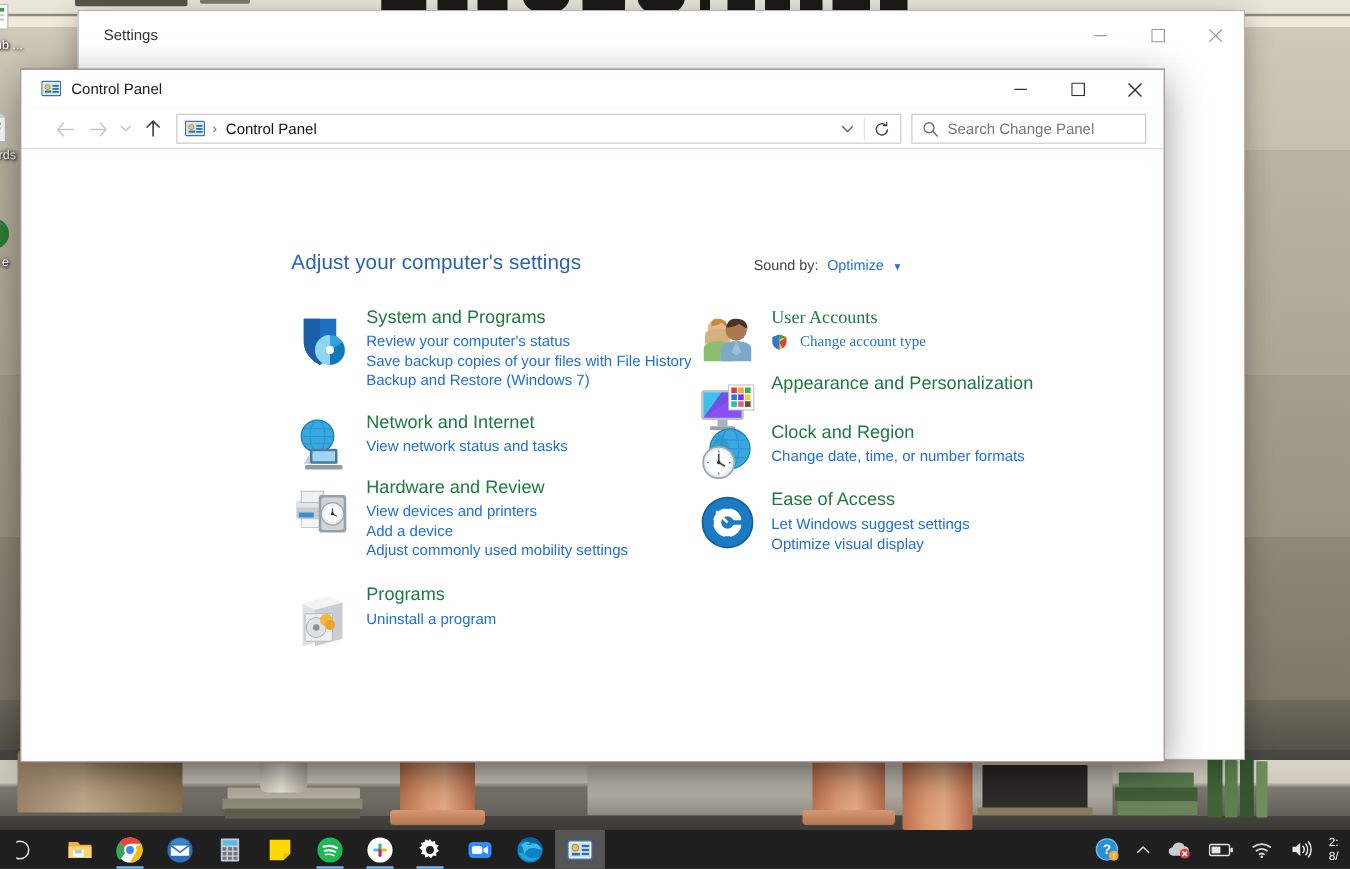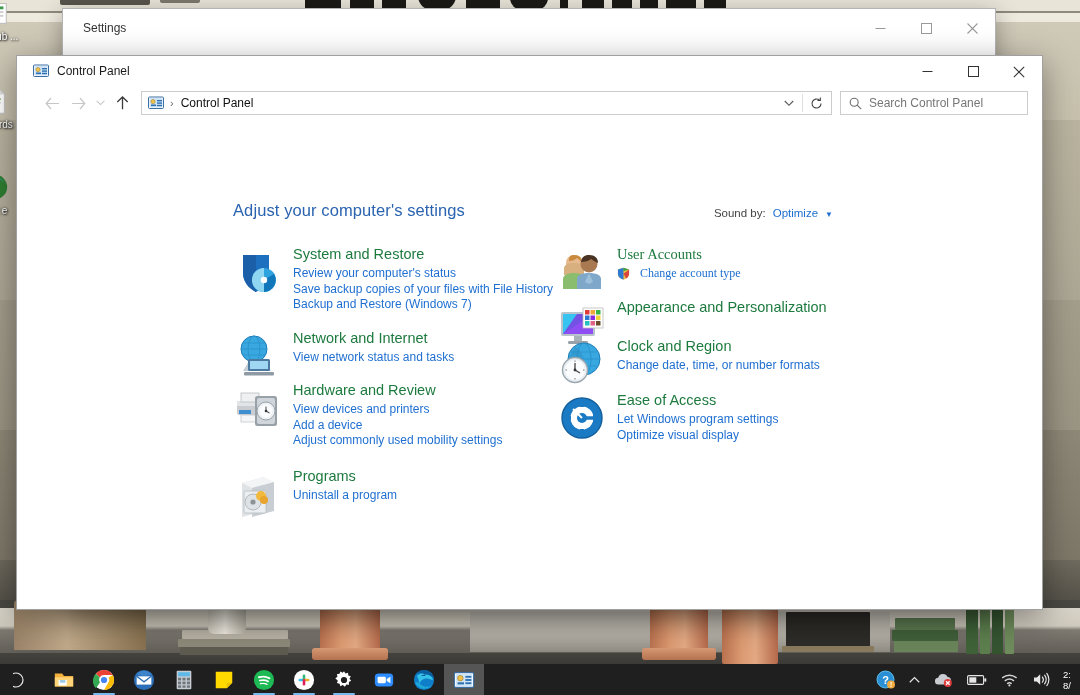--- a/index.html
+++ b/index.html
@@ -112,21 +112,21 @@
   .win-btns { position: absolute; right: 0; top: 0; display: flex; height: 38px; }
   .win-btn {
     width: 46px; height: 38px;
     display: flex; align-items: center; justify-content: center;
     color: #666;
   }
   #settings-body { position: absolute; inset: 38px 0 0 0; background: #ffffff; }
 
   
   #cp-window {
-    position: absolute; left: 16px; top: 55px; width: 1027px; height: 555px;
+    position: absolute; left: 16px; top: 55px; width: 916px; height: 555px;
     background: #b91c1c;
     border: 1px solid #a0a0a0;
     box-shadow: 0 8px 30px rgba(0,0,0,.40);
   }
   #cp-titlebar {
     height: 31px; background: #ffffff;
     display: flex; align-items: center; position: relative;
     border-bottom: 1px solid #ffffff;
   }
   #cp-title-icon {
@@ -443,21 +443,21 @@
           <path d="M10.3 0.6v2.9H7.4" stroke="#444" stroke-width="1.15" fill="none"></path>
         </svg>
       </div>
     </div>
 
     <div id="searchbox">
       <svg width="13" height="13" viewBox="0 0 13 13">
         <circle cx="5.2" cy="5.2" r="4" fill="none" stroke="#6d6d6d" stroke-width="1.1"></circle>
         <line x1="8.2" y1="8.2" x2="12.2" y2="12.2" stroke="#6d6d6d" stroke-width="1.1"></line>
       </svg>
-      <span id="search-placeholder">Search Control Panel</span>
+      <span id="search-placeholder">Search Change Panel</span>
     </div>
   </div>
 
   <div id="cp-content">
 
     <div id="cp-heading">Adjust your computer's settings</div>
 
     <div id="viewby">
       <span id="viewby-label">Sound by:</span>
       <span id="viewby-value">Optimize</span>
@@ -468,21 +468,21 @@
 
       <div class="cat" style="margin-bottom:16px;">
         <svg class="cat-icon" viewBox="0 0 50 50">
           <path d="M10 8h26v18c0 11-9 17-13 19-4-2-13-8-13-19V8z" fill="#1d6fc0"></path>
           <path d="M10 8h13v37c-4-2-13-8-13-19V8z" fill="#1a5fa8"></path>
           <circle cx="31" cy="33" r="12" fill="#2fa3dd"></circle>
           <path d="M31 21a12 12 0 000 24z" fill="#8ed6f2"></path>
           <path d="M31 33l10-6a12 12 0 01-10 18z" fill="#1177bb"></path>
           <circle cx="31" cy="33" r="3.2" fill="#ffffff"></circle>
         </svg>
-        <a class="cat-title">System and Restore</a>
+        <a class="cat-title">System and Programs</a>
         <a class="cat-link">Review your computer's status</a>
         <a class="cat-link">Save backup copies of your files with File History</a>
         <a class="cat-link">Backup and Restore (Windows 7)</a>
       </div>
 
       <div class="cat" style="margin-bottom:16px;">
         <svg class="cat-icon" viewBox="0 0 50 50">
           <circle cx="21" cy="18" r="13" fill="#3aa8e0"></circle>
           <path d="M8 18a13 13 0 0126 0 13 13 0 01-26 0z" fill="none" stroke="#1b7bb5" stroke-width="1"></path>
           <ellipse cx="21" cy="18" rx="6" ry="13" fill="none" stroke="#2a93cd" stroke-width="1"></ellipse>
@@ -611,21 +611,21 @@
           <circle cx="25" cy="25" r="5" fill="#1b7ac4"></circle>
           <rect x="23" y="6" width="4" height="8" fill="#1b7ac4"></rect>
           <rect x="23" y="36" width="4" height="8" fill="#1b7ac4"></rect>
           <rect x="6" y="23" width="8" height="4" fill="#1b7ac4"></rect>
           <rect x="36" y="23" width="8" height="4" fill="#1b7ac4"></rect>
           <path d="M25 25l14 0" stroke="#1b7ac4" stroke-width="3.5"></path>
           <path d="M36 20l6 5-6 5z" fill="#1b7ac4"></path>
           <path d="M25 25l-9-9" stroke="#ffffff" stroke-width="2"></path>
         </svg>
         <a class="cat-title">Ease of Access</a>
-        <a class="cat-link">Let Windows program settings</a>
+        <a class="cat-link">Let Windows suggest settings</a>
         <a class="cat-link">Optimize visual display</a>
       </div>
     </div>
   </div>
 </div>
 
 <div id="taskbar">
 
   <div id="start-orb">
     <svg width="18" height="18" viewBox="0 0 18 18">

